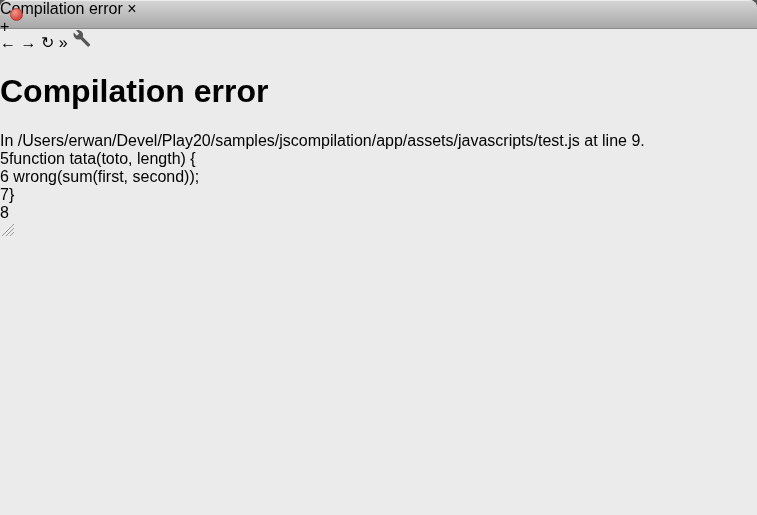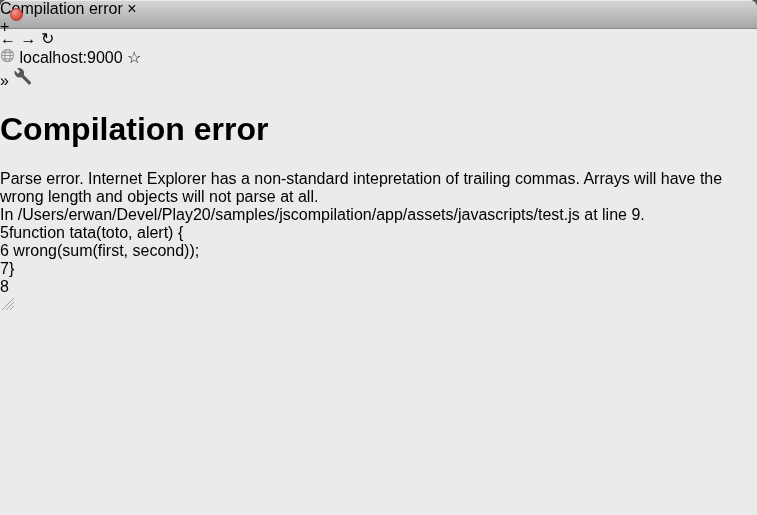--- a/index.html
+++ b/index.html
@@ -124,49 +124,36 @@
     </div>
     <div class="newtab">
       <span class="plus">+</span>
     </div>
   </div>
 
   <div class="toolbar">
     <span class="nav-btn">←</span>
     <span class="nav-btn disabled">→</span>
     <span class="nav-btn reload">↻</span>
-    <div class="urlbar">
-      <svg class="globe" width="15" height="15" viewBox="0 0 16 16">
-        <g fill="none" stroke="#9a9a9a" stroke-width="1.2">
-          <circle cx="8" cy="8" r="6.4"></circle>
-          <ellipse cx="8" cy="8" rx="2.9" ry="6.4"></ellipse>
-          <path d="M1.6 8h12.8M2.6 4.6h10.8M2.6 11.4h10.8"></path>
-        </g>
-      </svg>
-      <span class="url-host">localhost</span><span class="url-port">:9000</span>
-      <span class="star">☆</span>
-    </div>
     <span class="overflow">»</span>
     <span class="wrench">
       <svg width="19" height="19" viewBox="0 0 24 24">
         <path fill="#575757" d="M22.7 19.3l-9.1-9.1c.9-2.3.4-5-1.5-6.9C10.1 1.3 7.4.8 5.1 1.7L9 5.6 6.2 8.4 2.3 4.5c-.9 2.3-.4 5 1.5 6.9 1.9 1.9 4.6 2.4 6.9 1.5l9.1 9.1c.4.4 1 .4 1.4 0l1.5-1.5c.4-.4.4-1 0-1.2z"></path>
       </svg>
     </span>
   </div>
 
   <div class="page">
     <div class="hdr">
       <h1>Compilation error</h1>
     </div>
-    <div class="error-box">Parse error. Internet Explorer has a non-standard intepretation of trailing commas.
-Arrays will have the wrong length and objects will not parse at all.</div>
     <div class="location-bar">In /Users/erwan/Devel/Play20/samples/jscompilation/app/assets/javascripts/test.js
 at line 9.</div>
     <div class="code">
-        <div class="code-row"><span class="gutter">5</span><span class="codecell"><span class="marker"></span><span class="codetext">function tata(toto, alert) {</span></span></div>
+        <div class="code-row"><span class="gutter">5</span><span class="codecell"><span class="marker"></span><span class="codetext">function tata(toto, length) {</span></span></div>
         <div class="code-row"><span class="gutter">6</span><span class="codecell"><span class="marker"></span><span class="codetext">    wrong(sum(first, second));</span></span></div>
         <div class="code-row"><span class="gutter">7</span><span class="codecell"><span class="marker"></span><span class="codetext">}</span></span></div>
         <div class="code-row"><span class="gutter">8</span><span class="codecell"><span class="marker"></span><span class="codetext"></span></span></div>
       </div>
     <div class="filler">
       <svg class="grip" width="14" height="14">
         <g stroke="#9a9a9a" stroke-width="1">
           <line x1="2" y1="14" x2="14" y2="2"></line>
           <line x1="6" y1="14" x2="14" y2="6"></line>
           <line x1="10" y1="14" x2="14" y2="10"></line>

